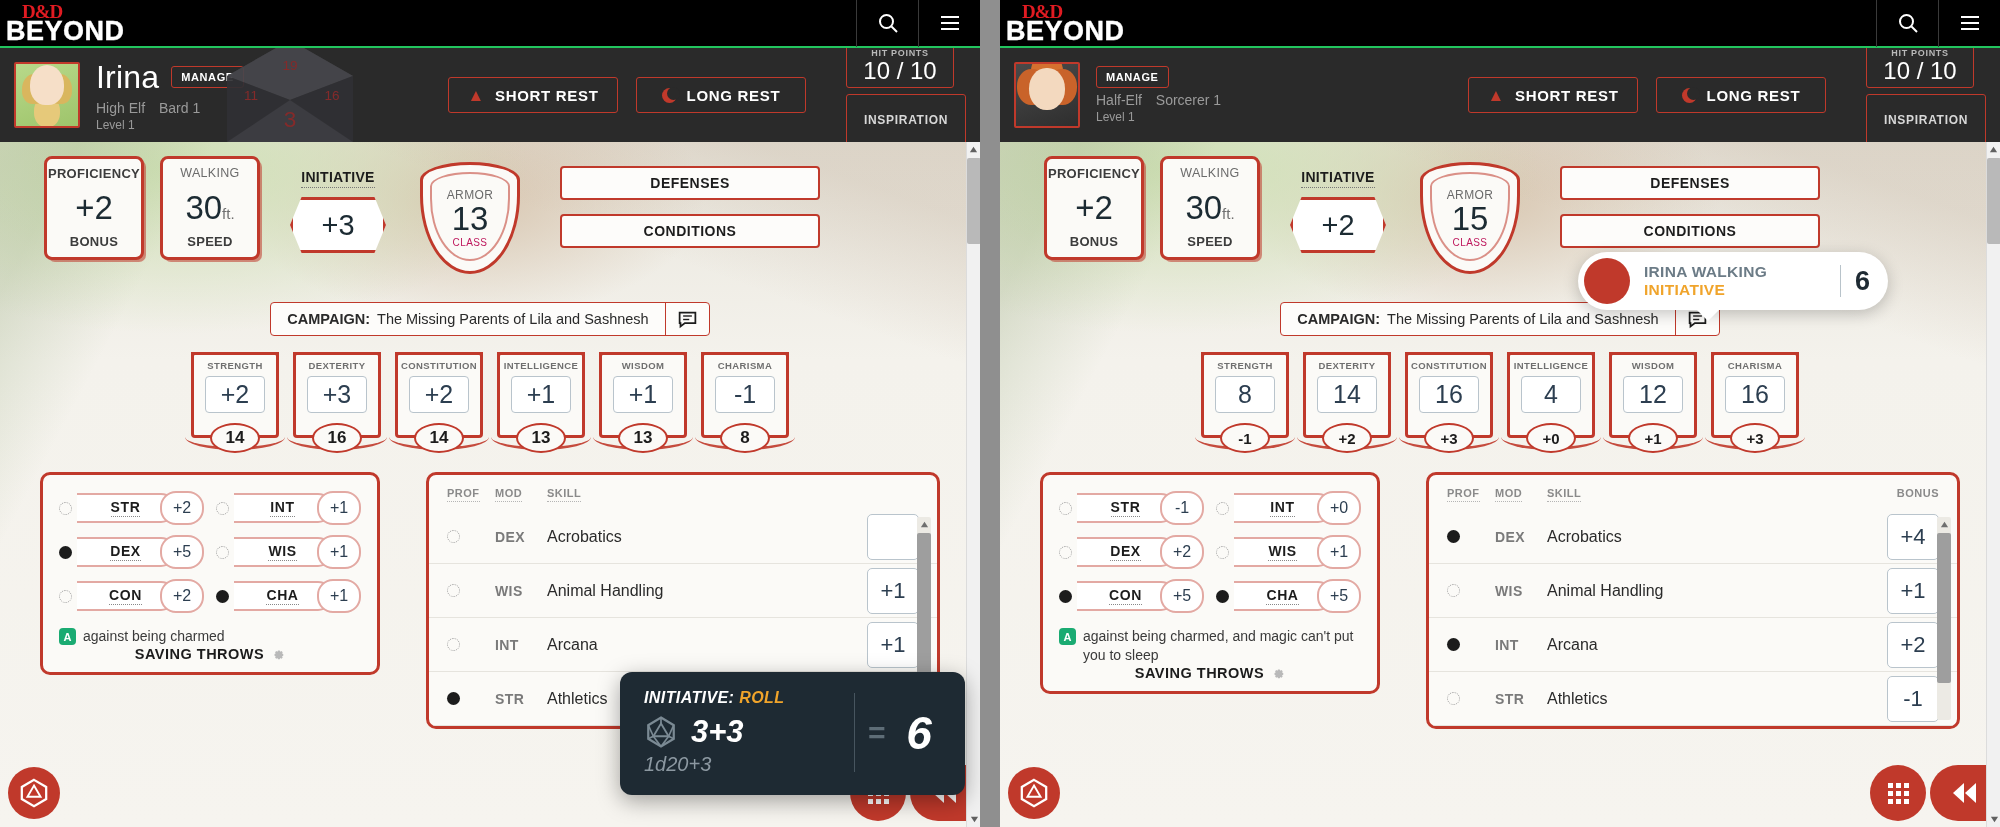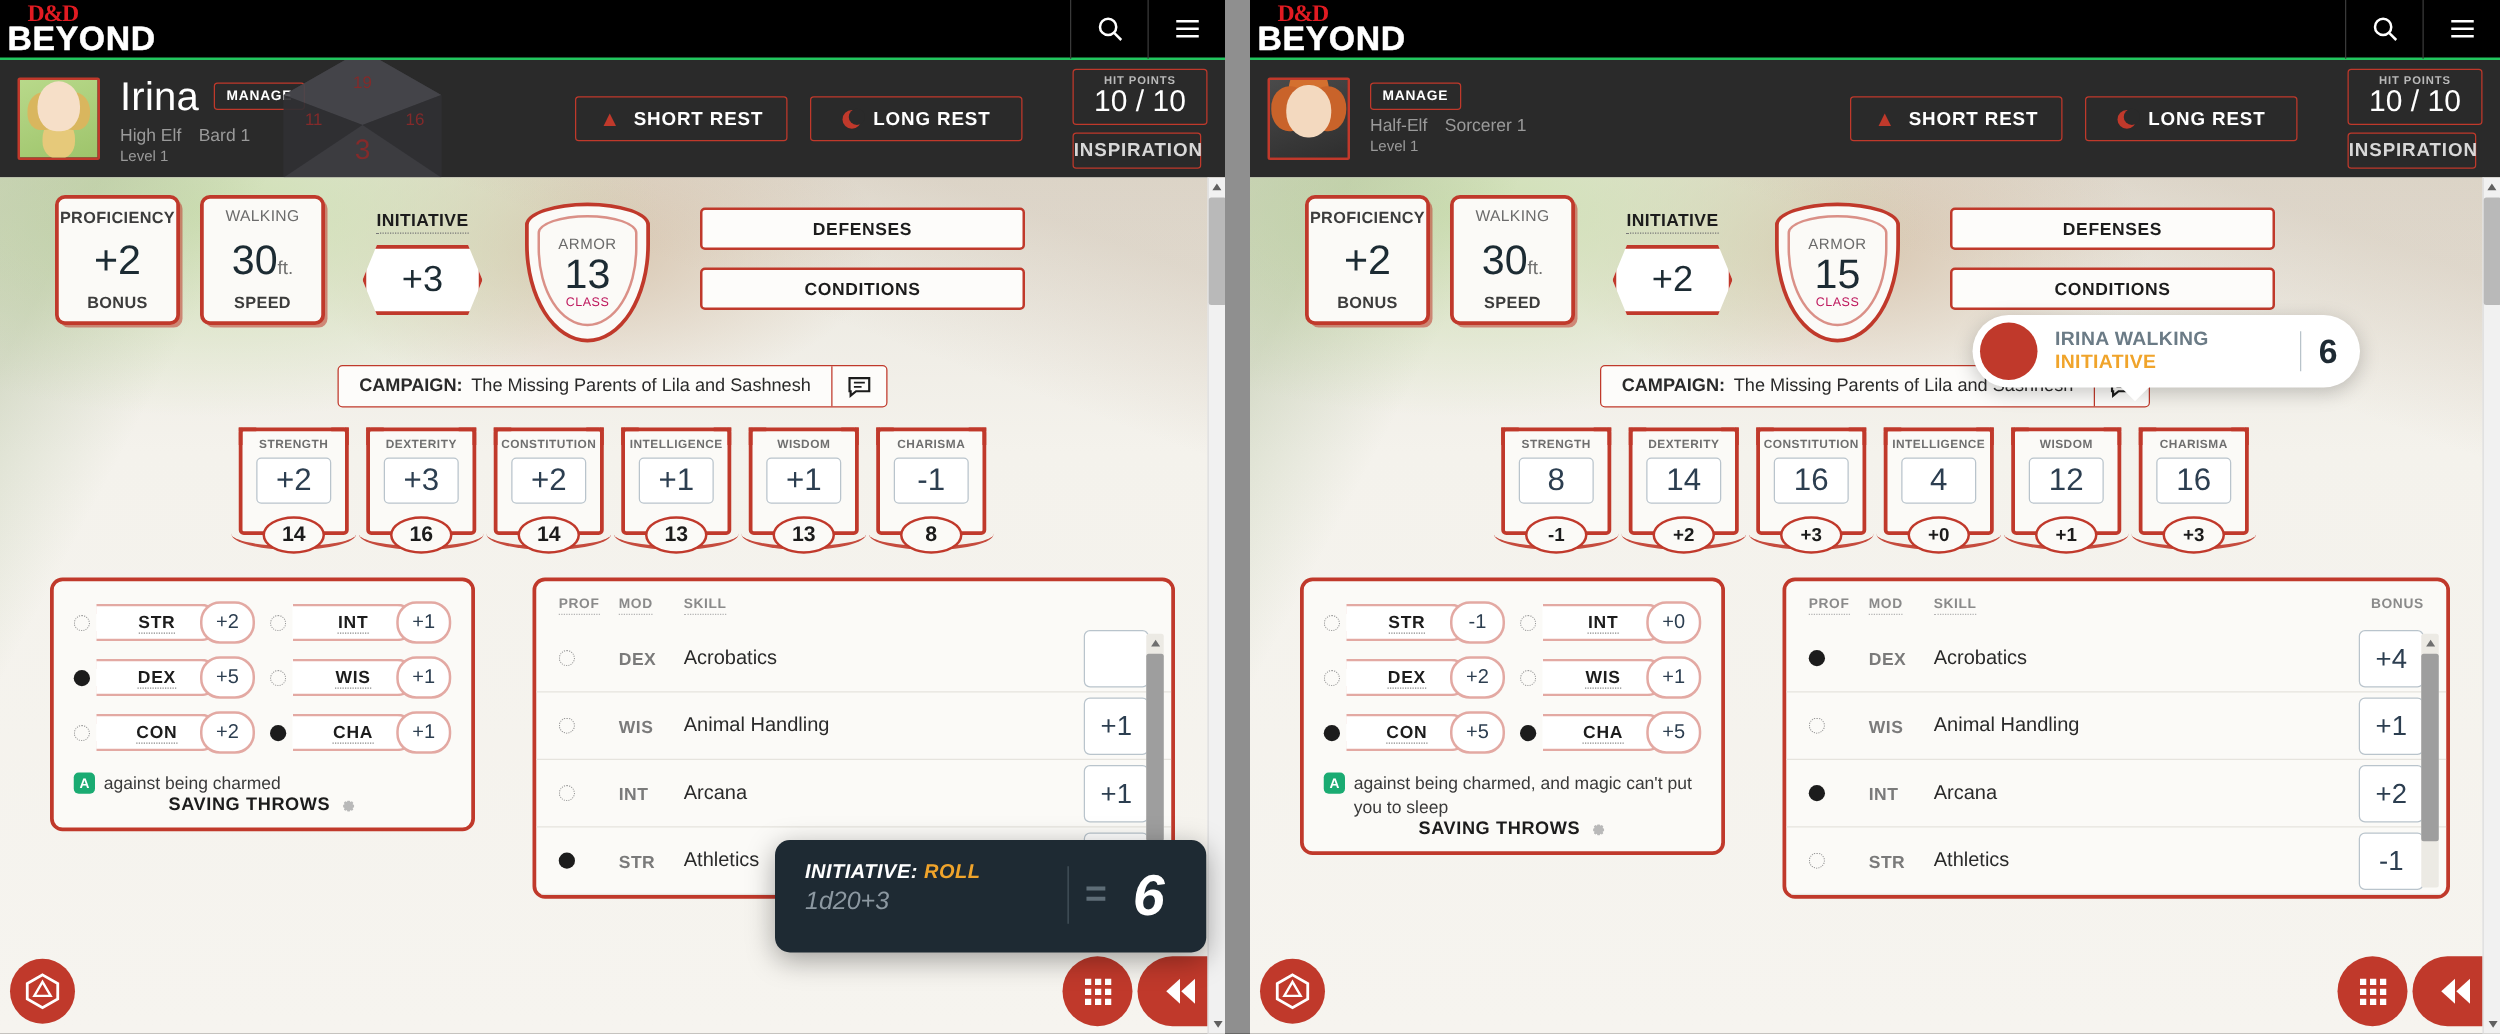--- a/index.html
+++ b/index.html
@@ -91,22 +91,22 @@
   .moon::after{content:"";position:absolute;right:-3px;top:-1px;width:13px;height:13px;
     border-radius:50%;background:#2a2a2a;}
   .hp-stack { margin-left: 22px; display: flex; flex-direction: column; gap: 6px; }
   .hp-box {
     border: 1px solid #c0392b; border-radius: 3px; width: 108px; text-align: center;
     padding: 3px 0 4px; cursor: pointer;
   }
   .hp-label { color: #b9b9b9; font-size: 9px; font-weight: bold; letter-spacing: .7px; }
   .hp-val { color: #fff; font-size: 24px; font-weight: 300; line-height: 1.05; }
   .insp-box {
-    border: 1px solid #c0392b; border-radius: 3px; width: 103px; text-align: center;
-    padding: 5px 0; color: #d8d8d8; font-size: 15px; font-weight: bold;
+    border: 1px solid #c0392b; border-radius: 3px; width: 120px; text-align: center;
+    padding: 18px 0; color: #d8d8d8; font-size: 12px; font-weight: bold;
     letter-spacing: .7px; cursor: pointer;
   }
 
   
   .sheet {
     position: relative; height: calc(827px - 48px - 94px);
     background:
       radial-gradient(ellipse 60% 40% at 18% 4%, #cfe0b5 0%, rgba(207,224,181,0) 60%),
       radial-gradient(ellipse 40% 30% at 48% 8%, #d8c6b0 0%, rgba(216,198,176,0) 60%),
       linear-gradient(180deg, #e9e6dd 0%, #f4f2ec 32%, #f6f4ef 100%);
@@ -159,21 +159,21 @@
   .ac-bot { font-size: 10px; color: #be185d; letter-spacing: .4px; }
 
   .def-group { margin-left: 34px; padding-top: 10px; display: flex; flex-direction: column; gap: 14px; }
   .def-btn {
     width: 260px; height: 34px; border: 2px solid #c0392b; background: #fdfcfa;
     border-radius: 4px; display: flex; align-items: center; justify-content: center;
     font-size: 14px; font-weight: bold; color: #1c1c1c; letter-spacing: .5px; cursor: pointer;
   }
 
   
-  .campaign-row { display: flex; justify-content: center; margin-top: 18px; position: relative; }
+  .campaign-row { display: flex; justify-content: center; margin-top: 28px; position: relative; }
   .campaign-bar {
     display: flex; border: 1px solid #c0392b; border-radius: 4px; background: #fdfcfa;
     height: 34px; align-items: stretch; overflow: visible;
   }
   .campaign-text {
     padding: 0 16px; display: flex; align-items: center; font-size: 14.5px; color: #2a2a2a;
     white-space: nowrap; cursor: pointer;
   }
   .campaign-text b { font-weight: bold; margin-right: 7px; }
   .camp-chat {
@@ -625,20 +625,34 @@
           </div>
         </div>
       </div>
 
       <div class="roll-popup">
         <div class="rp-left">
           <div class="rp-title">
             <span>INITIATIVE:</span>
             <span class="roll-word">ROLL</span>
           </div>
+          <div class="rp-mid">
+            <svg class="d20-icon" viewBox="0 0 40 40">
+              <polygon points="20,3 35,12 35,28 20,37 5,28 5,12" fill="none" stroke="#7b8a94" stroke-width="2.6"></polygon>
+              <polygon points="20,10 29,25 11,25" fill="none" stroke="#7b8a94" stroke-width="2.2"></polygon>
+              <line x1="20" y1="3" x2="20" y2="10" stroke="#7b8a94" stroke-width="2"></line>
+              <line x1="5" y1="12" x2="11" y2="25" stroke="#7b8a94" stroke-width="2"></line>
+              <line x1="35" y1="12" x2="29" y2="25" stroke="#7b8a94" stroke-width="2"></line>
+              <line x1="11" y1="25" x2="5" y2="28" stroke="#7b8a94" stroke-width="2"></line>
+              <line x1="29" y1="25" x2="35" y2="28" stroke="#7b8a94" stroke-width="2"></line>
+              <line x1="11" y1="25" x2="20" y2="37" stroke="#7b8a94" stroke-width="2"></line>
+              <line x1="29" y1="25" x2="20" y2="37" stroke="#7b8a94" stroke-width="2"></line>
+            </svg>
+            <div class="rp-expr">3+3</div>
+          </div>
           <div class="rp-sub">1d20+3</div>
         </div>
         <div class="rp-divider"></div>
         <div class="rp-eq">=</div>
         <div class="rp-total">6</div>
       </div>
 
       <div class="fab-left">
         <svg viewBox="0 0 32 32">
           <polygon points="16,2 29,9.5 29,22.5 16,30 3,22.5 3,9.5" fill="none" stroke="#fff" stroke-width="2.4"></polygon>

